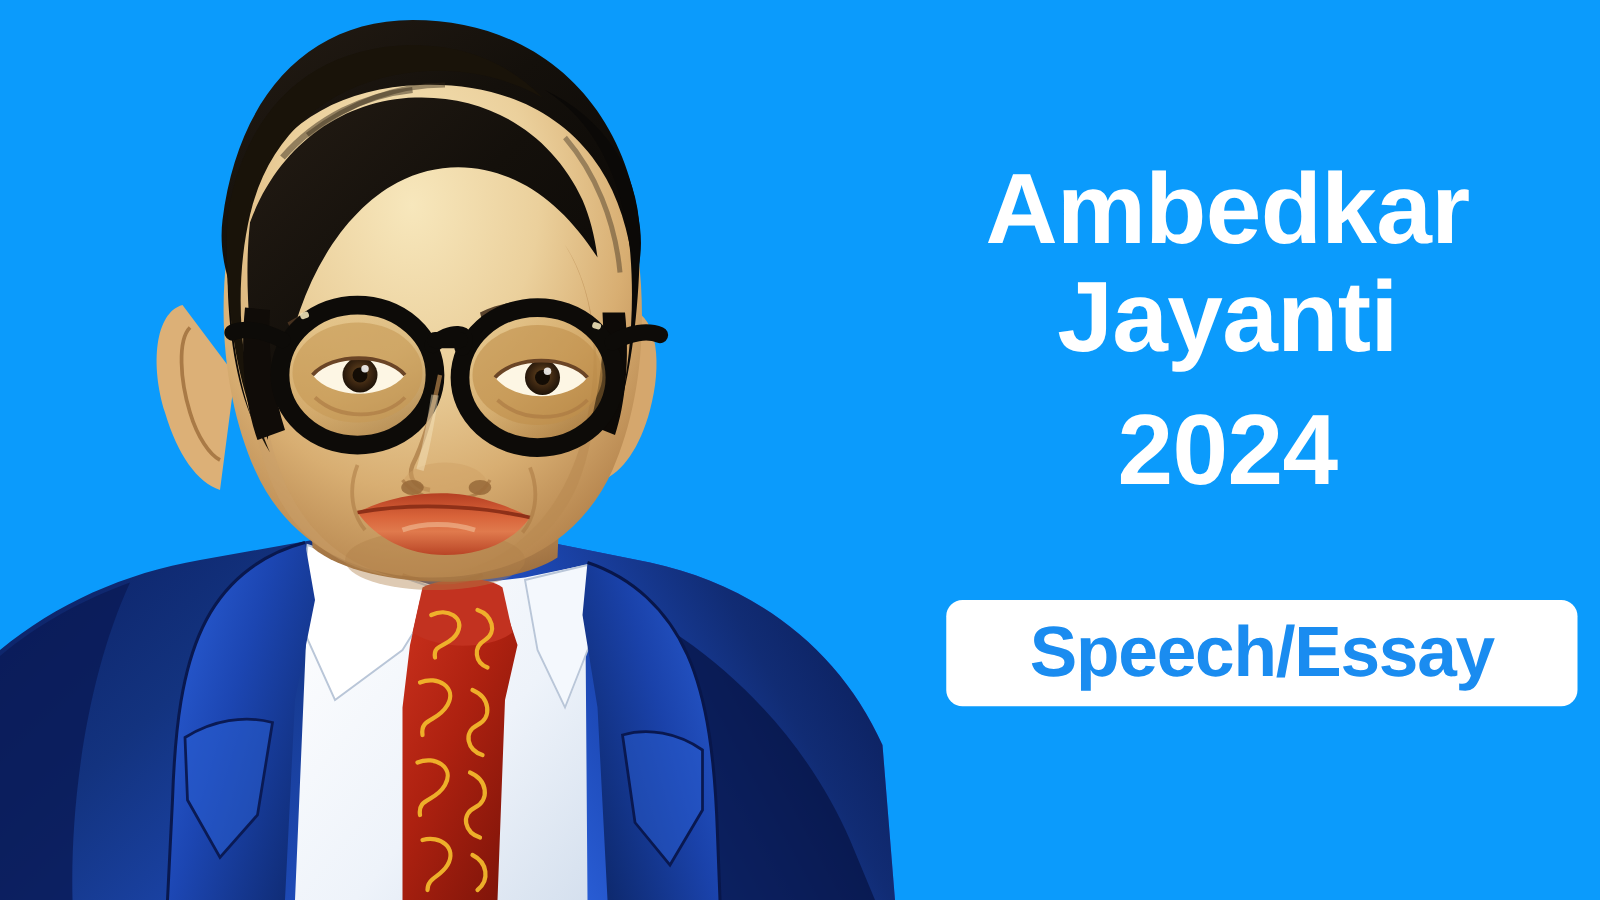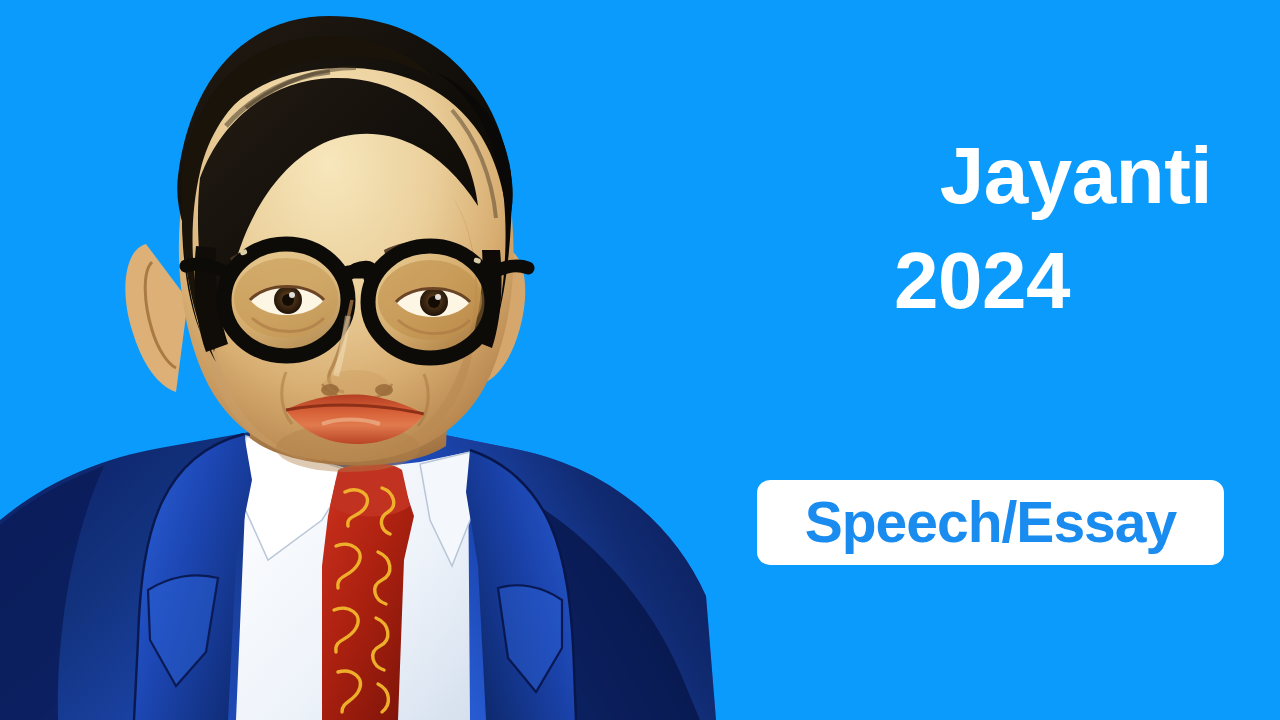--- a/index.html
+++ b/index.html
@@ -36,29 +36,29 @@
   }
   .hl-line {
     font-size: 82px;
     line-height: 0.98em;
     font-weight: 700;
     letter-spacing: -0.5px;
     color: #ffffff;
     white-space: nowrap;
   }
   .hl-line.l1 { font-size: 80px; }
-  .hl-line.l2 { font-size: 80px; margin-top: 9px; text-align: right; }
+  .hl-line.l2 { font-size: 80px; margin-top: 9px; }
   .hl-line.l3 { font-size: 80px; margin-top: 27px; }
 
   
   #badge {
     position: absolute;
     left: 757px;
     top: 480px;
-    width: 467px;
+    width: 505px;
     height: 85px;
     background: #ffffff;
     border-radius: 13px;
     display: flex;
     align-items: center;
     justify-content: center;
     box-sizing: border-box;
   }
   #badge-label {
     font-size: 57px;
@@ -318,20 +318,21 @@
       <path d="M 322 424 C 338 418 362 418 380 424" fill="none" stroke="#f3c49f" stroke-width="4" opacity="0.55"></path>
 
       <path d="M 286 372 C 278 392 282 412 292 424" fill="none" stroke="#a5733e" stroke-width="3" opacity="0.5"></path>
       <path d="M 424 374 C 432 394 428 414 418 426" fill="none" stroke="#a5733e" stroke-width="3" opacity="0.5"></path>
 
       <path d="M 322 460 C 340 468 368 468 386 460" fill="none" stroke="#a5733e" stroke-width="3" opacity="0.4"></path>
     </svg>
   </div>
 
   <div id="headline">
+    <div class="hl-line l1">Ambedkar</div>
     <div class="hl-line l2">Jayanti</div>
     <div class="hl-line l3">2024</div>
   </div>
 
   <div id="badge">
     <span id="badge-label">Speech/Essay</span>
   </div>
 
 </div>
 

